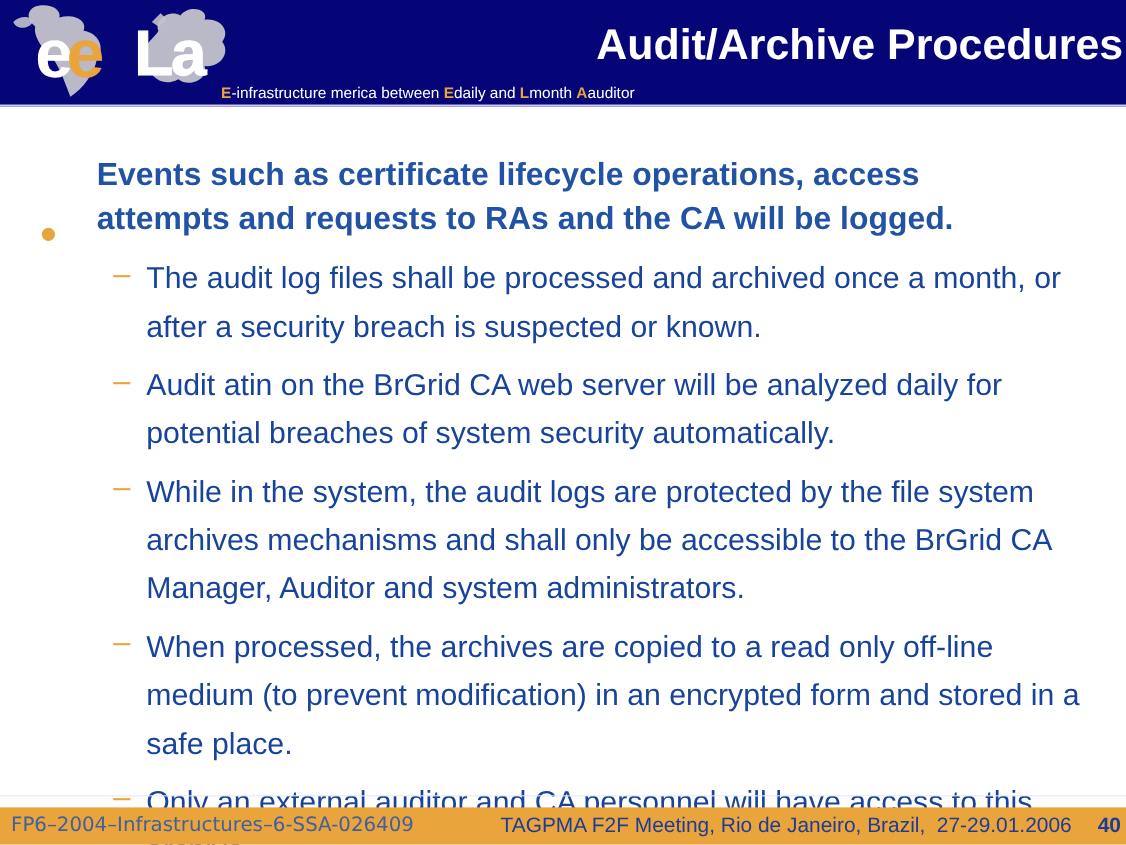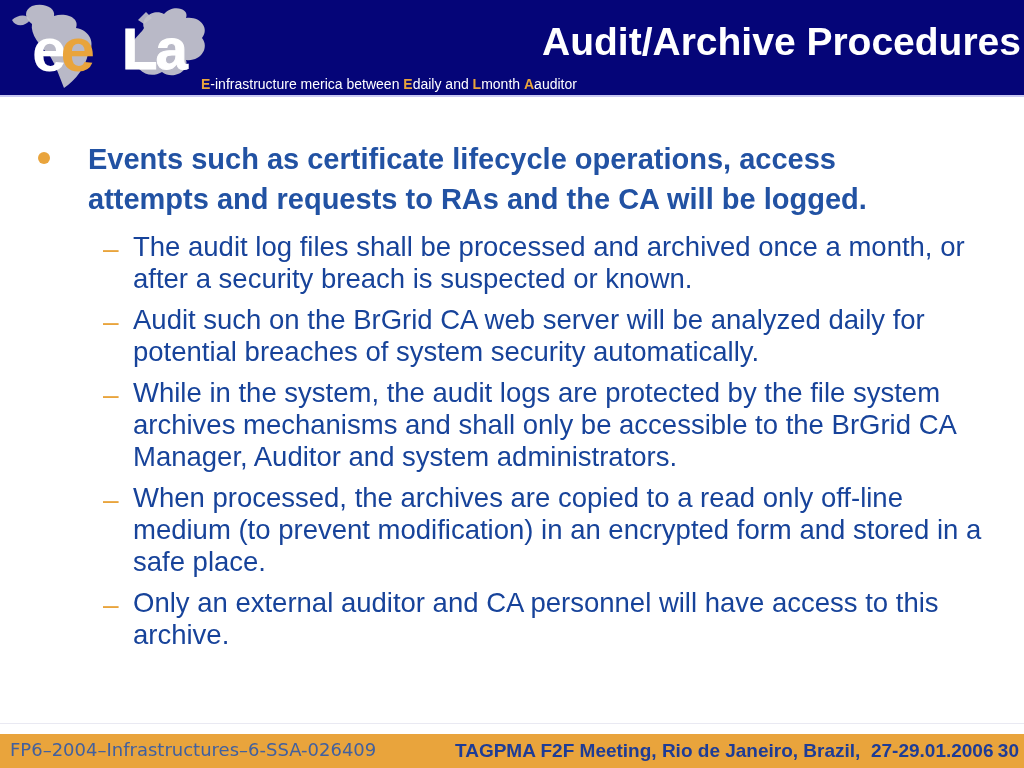--- a/index.html
+++ b/index.html
@@ -43,61 +43,61 @@
   .logo-ee .e-gold  { color: var(--gold); }
   .logo-la {
     position: absolute; left: 118px; top: 16px;
     font-size: 58px; font-weight: bold; letter-spacing: -2px;
     color: var(--white); line-height: 62px; text-align: right;
     -webkit-text-stroke: 1px var(--white);
   }
 
   
   .content { position: absolute; top: 99px; left: 0; width: 1024px; }
-  .main-bullet-row { display: flex; margin: 40px 0 12px 38px; }
+  .main-bullet-row { display: flex; margin: 40px 0 12px 38px; align-items: flex-end; }
   .dot-marker {
     width: 12px; height: 12px; border-radius: 50%;
     background: var(--gold); margin-top: 13px; flex: 0 0 12px;
   }
   .main-text {
     margin-left: 38px;
     max-width: 850px;
     font-size: 29px; font-weight: bold; line-height: 40px;
     color: var(--body_bold_blue);
   }
   .sub-list { margin-left: 103px; }
   .sub-bullet { display: flex; margin-bottom: 9px; }
   .dash {
     color: var(--gold); font-size: 28px; line-height: 36px;
     flex: 0 0 30px; font-weight: normal;
   }
   .sub-text {
     max-width: 858px;
-    font-size: 27.5px; line-height: 32px;
+    font-size: 27.5px; line-height: 44px;
     color: var(--body_blue); font-weight: normal;
   }
 
   
   .pre-footer-line {
     position: absolute; left: 0; bottom: 44px; width: 100%; height: 1px;
     background: var(--faint_line);
   }
   .footer {
     position: absolute; left: 0; bottom: 0; width: 100%; height: 34px;
     background: var(--gold);
   }
   .footer-project {
     position: absolute; left: 10px; top: 5px;
     font-family: "DejaVu Sans", sans-serif;
     font-size: 18px; color: var(--footer_left_blue);
     white-space: nowrap;
   }
   .footer-meeting {
     position: absolute; left: 455px; top: 6px;
-    font-size: 19px; font-weight: bold; color: var(--footer_right_blue);
+    font-size: 19px; font-weight: normal; color: var(--footer_right_blue);
     white-space: pre;
   }
   .footer-page {
     position: absolute; right: 16px; top: 6px;
     font-size: 19px; font-weight: bold; color: var(--footer_right_blue);
   }
 </style>
 </head>
 <body>
 
@@ -130,21 +130,21 @@
       <span class="main-text">Events such as certificate lifecycle operations, access attempts and requests to RAs and the CA will be logged.</span>
     </div>
 
     <div class="sub-list">
         <div class="sub-bullet">
           <span class="dash">–</span>
           <span class="sub-text">The audit log files shall be processed and archived once a month, or after a security breach is suspected or known.</span>
         </div>
         <div class="sub-bullet">
           <span class="dash">–</span>
-          <span class="sub-text">Audit such on the BrGrid CA web server will be analyzed daily for potential breaches of system security automatically.</span>
+          <span class="sub-text">Audit atin on the BrGrid CA web server will be analyzed daily for potential breaches of system security automatically.</span>
         </div>
         <div class="sub-bullet">
           <span class="dash">–</span>
           <span class="sub-text">While in the system, the audit logs are protected by the file system archives mechanisms and shall only be accessible to the BrGrid CA Manager, Auditor and system administrators.</span>
         </div>
         <div class="sub-bullet">
           <span class="dash">–</span>
           <span class="sub-text">When processed, the archives are copied to a read only off-line medium (to prevent modification) in an encrypted form and stored in a safe place.</span>
         </div>
         <div class="sub-bullet">
@@ -152,16 +152,16 @@
           <span class="sub-text">Only an external auditor and CA personnel will have access to this archive.</span>
         </div>
       </div>
 
   </div>
 
   <div class="pre-footer-line"></div>
   <div class="footer">
     <span class="footer-project">FP6–2004–Infrastructures–6-SSA-026409</span>
     <span class="footer-meeting">TAGPMA F2F Meeting, Rio de Janeiro, Brazil,  27-29.01.2006</span>
-    <span class="footer-page">30</span>
+    <span class="footer-page">40</span>
   </div>
 
 </div>
 
 </body></html>

